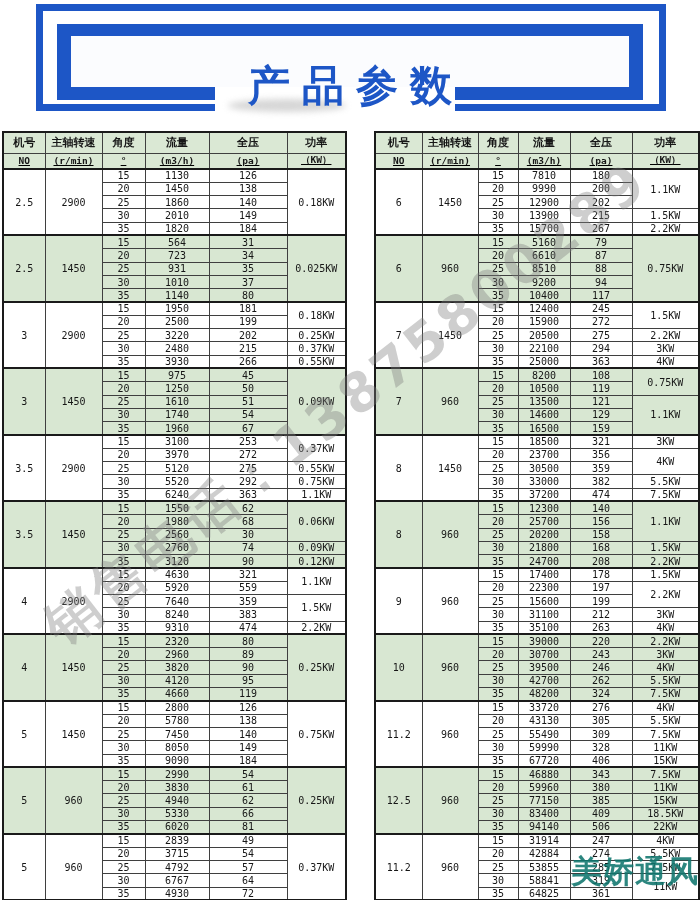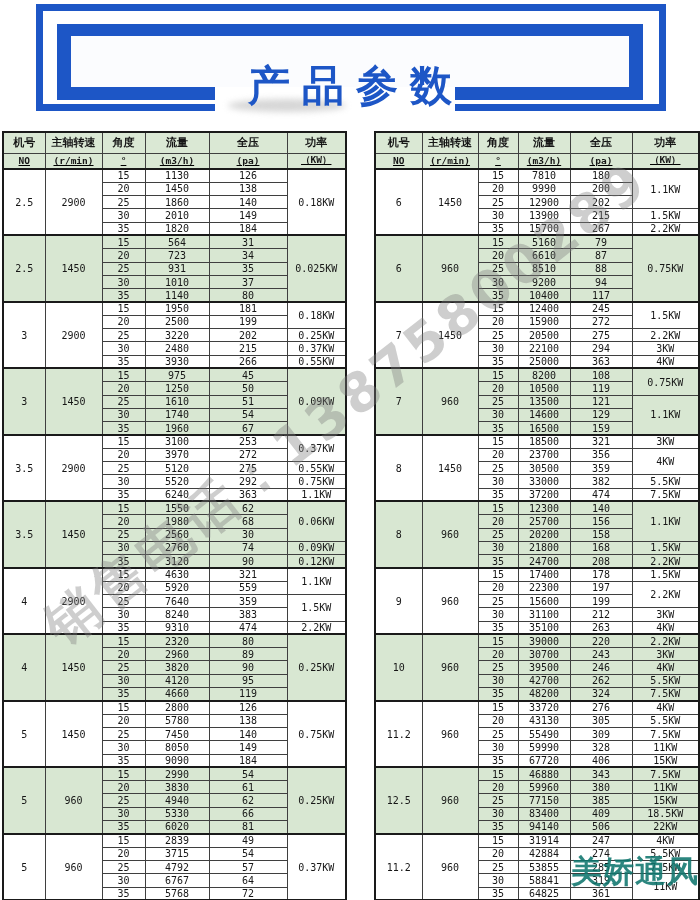--- a/index.html
+++ b/index.html
@@ -389,21 +389,21 @@
           <td>4792</td>
           <td>57</td>
         </tr>
         <tr class="w">
           <td>30</td>
           <td>6767</td>
           <td>64</td>
         </tr>
         <tr class="w">
           <td>35</td>
-          <td>5768</td>
+          <td>4930</td>
           <td>72</td>
         </tr>
       </tbody>
     </table>
 
   <table class="params" id="right-table">
       <colgroup>
         <col style="width: 47px;">
         <col style="width: 56px;">
         <col style="width: 40px;">

